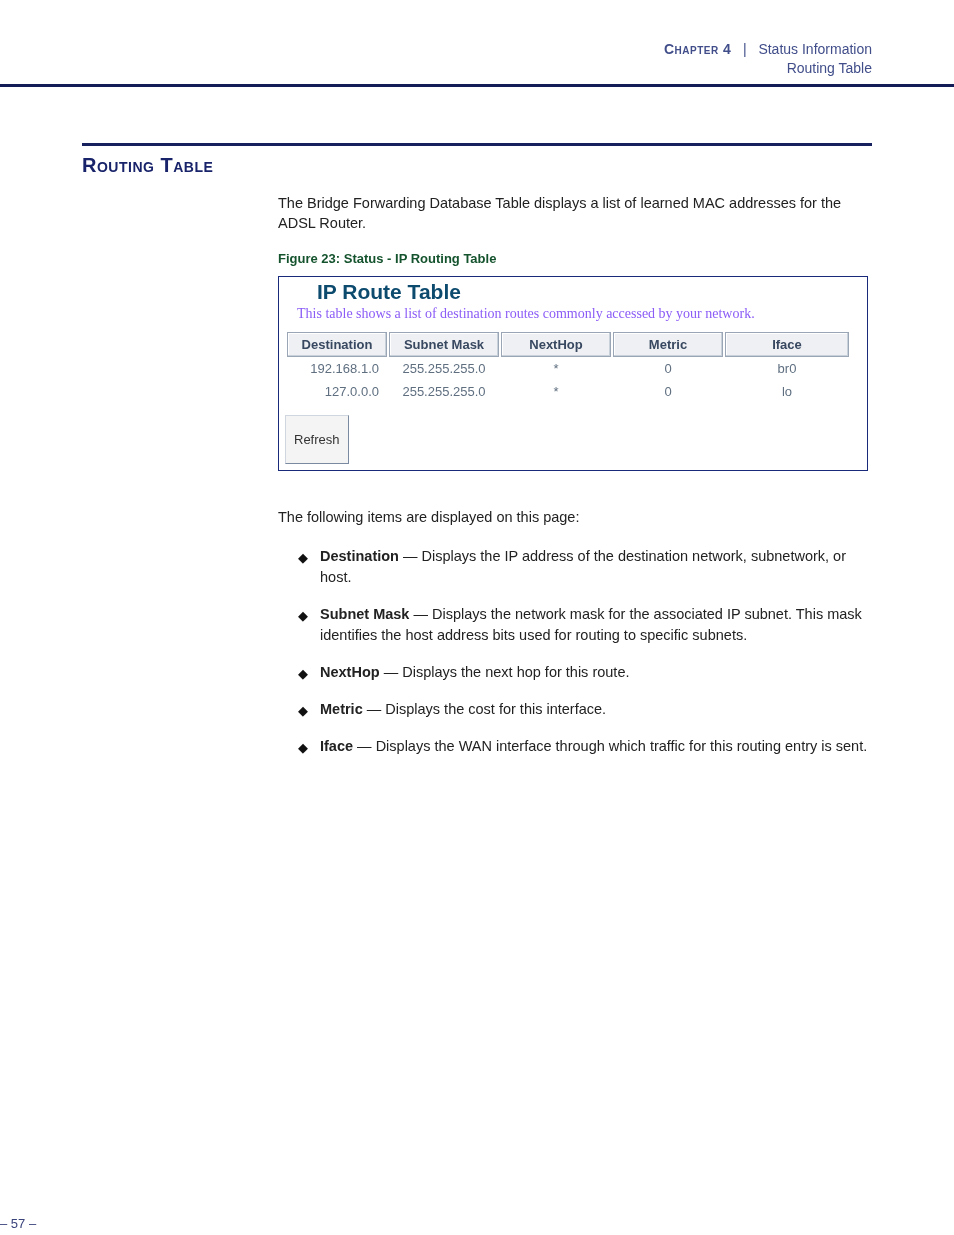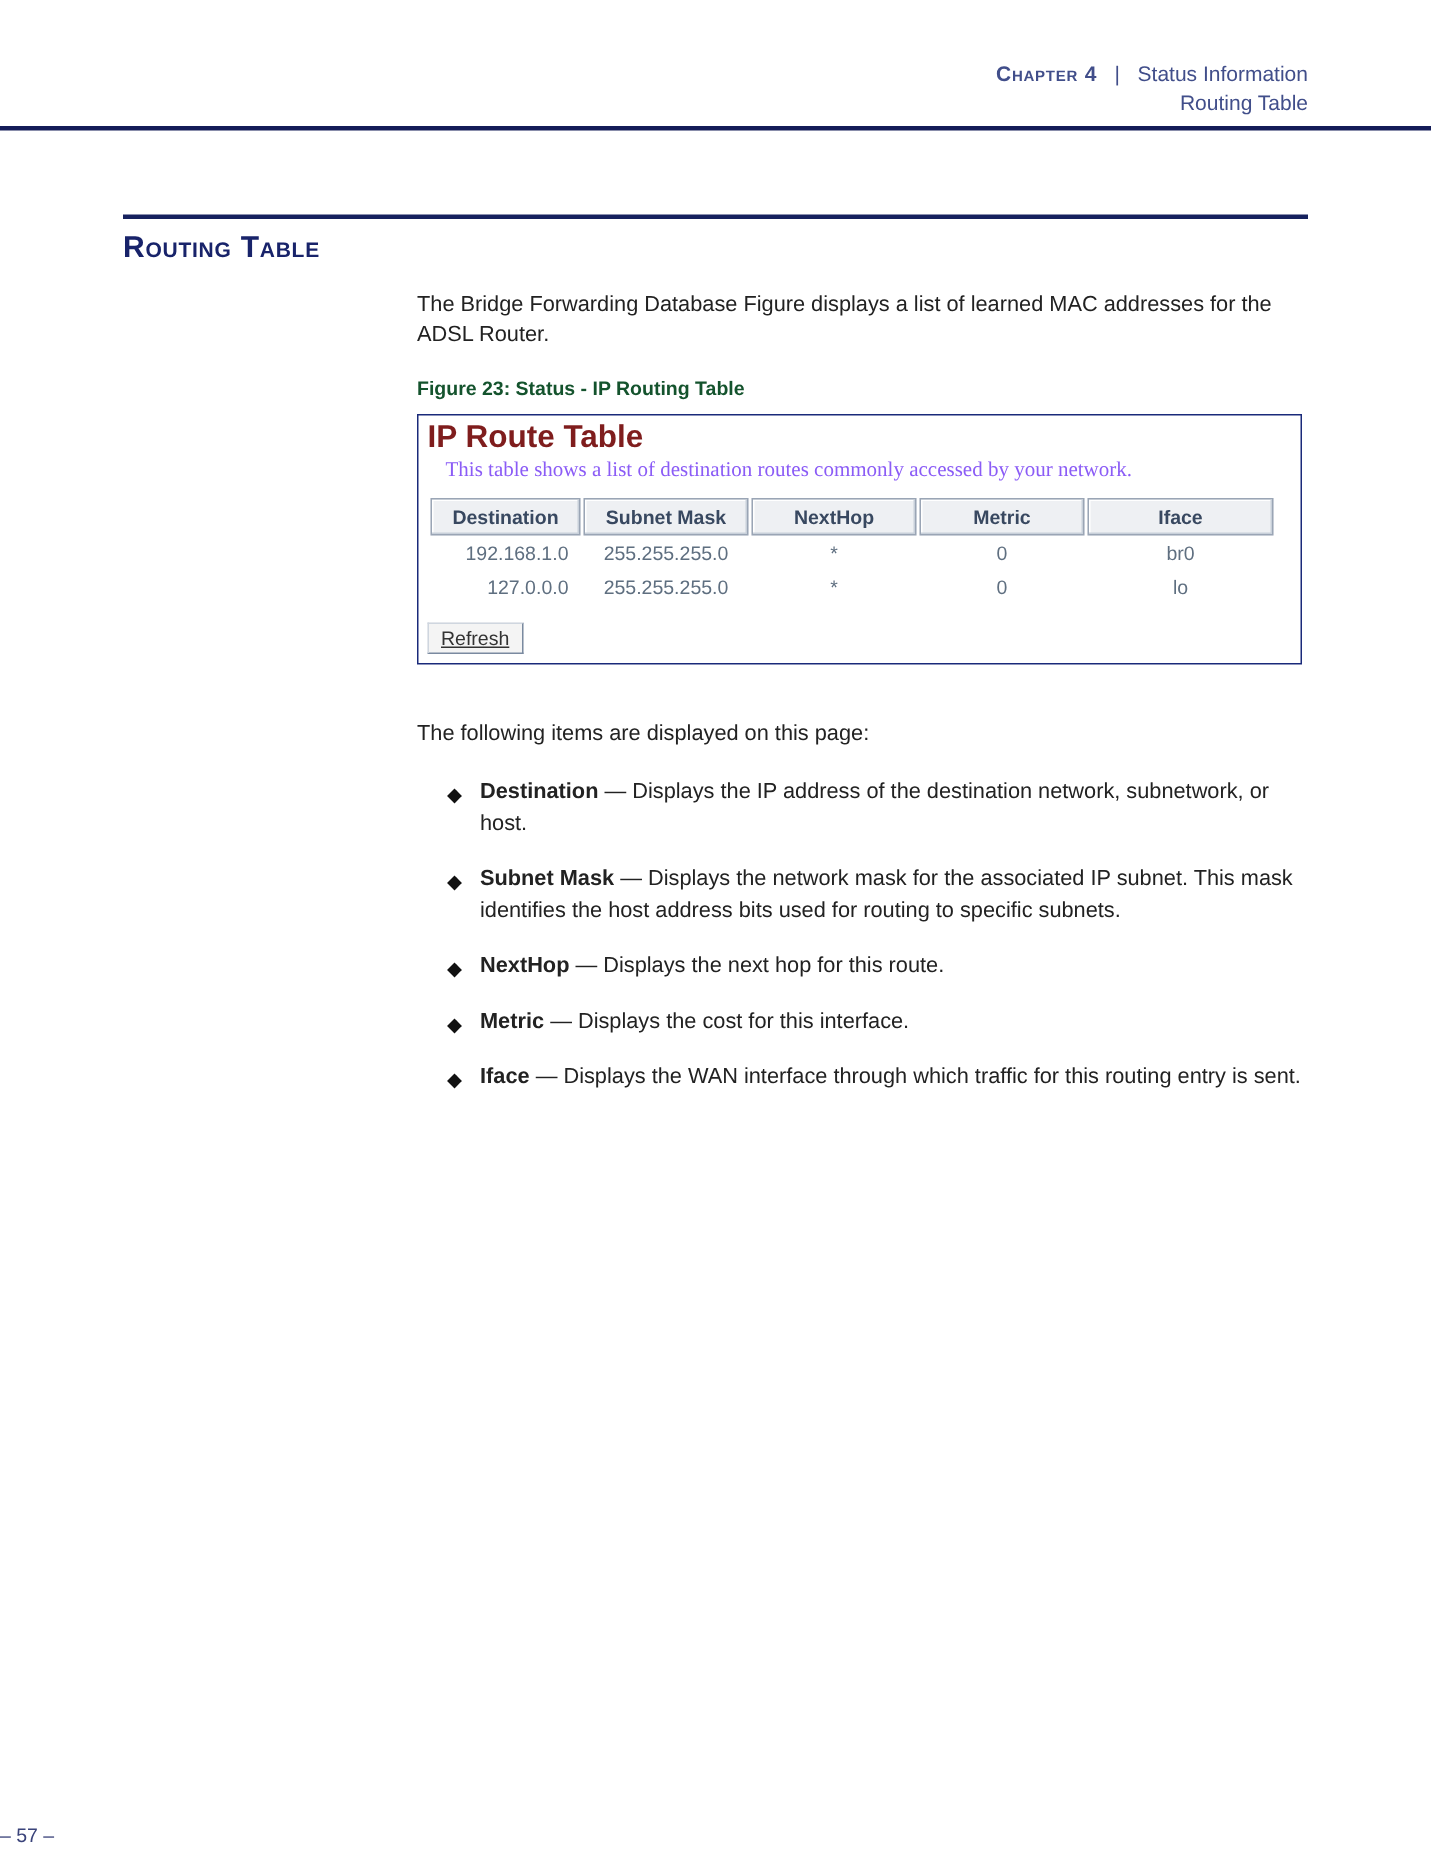--- a/index.html
+++ b/index.html
@@ -68,25 +68,26 @@
   }
 
   
   .panel {
     border: 1px solid #1a2a7a;
     background: #fff;
     padding: 0;
     width: 588px;
   }
   .panel-title {
-    color: #7f1d1d;
+    color: #0c4a6e;
     font-weight: bold;
     font-family: "Trebuchet MS", Verdana, sans-serif;
     font-size: 21px;
     padding: 3px 6px 2px 6px;
+    margin-left: 32px;
   }
   .panel-sub {
     font-family: Liberation Serif, serif;
     font-size: 14px;
     color: #8b5cf6;
     padding: 0 8px 8px 18px;
   }
   .route-table {
     border-collapse: separate;
     border-spacing: 2px 0;
@@ -116,24 +117,23 @@
   .route-table td.right { text-align: right; padding-right: 8px; margin-top: 28px; }
   .route-table td.val { color: #5f6f80; }
   .refresh-btn {
     font-family: Arial, sans-serif;
     font-size: 13px;
     color: #333;
     background: #f4f4f4;
     border: 1px solid #7a8aa0;
     border-top-color: #cfd6df;
     border-left-color: #cfd6df;
-    padding: 2px 8px;
+    padding: 16px 8px;
     margin: 6px 0 6px 6px;
     cursor: pointer;
-    text-decoration: underline;
   }
 
   .items-intro {
     margin-top: 36px;
   }
   ul.def-list {
     list-style: none;
     padding: 0;
     margin: 10px 0 0 20px;
   }
@@ -176,21 +176,21 @@
       <span class="bc">Status Information</span>
     </div>
     <div class="l2">Routing Table</div>
   </div>
 
   <div class="content">
     <div class="divider"></div>
     <h2 class="section-title">Routing Table</h2>
 
     <div class="indented">
-      <p class="body-text">The Bridge Forwarding Database Figure displays a list of learned MAC addresses for the ADSL Router.</p>
+      <p class="body-text">The Bridge Forwarding Database Table displays a list of learned MAC addresses for the ADSL Router.</p>
 
       <div class="fig-caption">Figure 23:  Status - IP Routing Table</div>
 
       <div class="panel">
         <div class="panel-title">IP Route Table</div>
         <div class="panel-sub">This table shows a list of destination routes commonly accessed by your network.</div>
 
         <table class="route-table">
           <thead>
             <tr>

